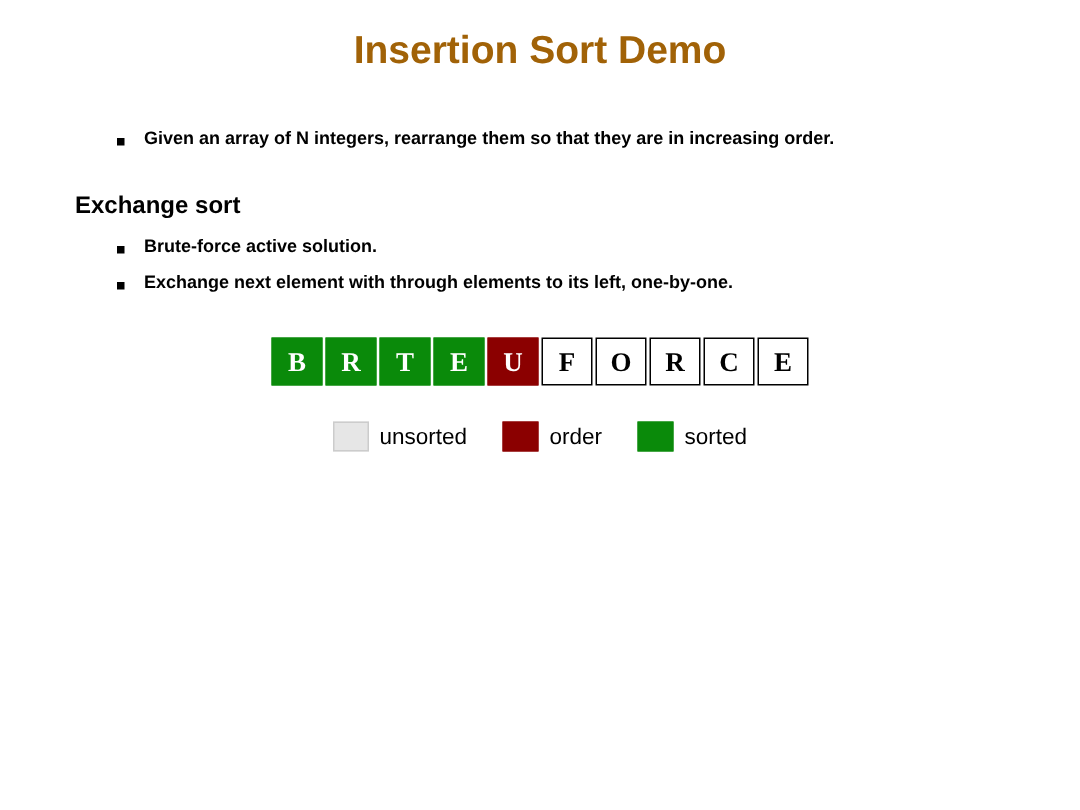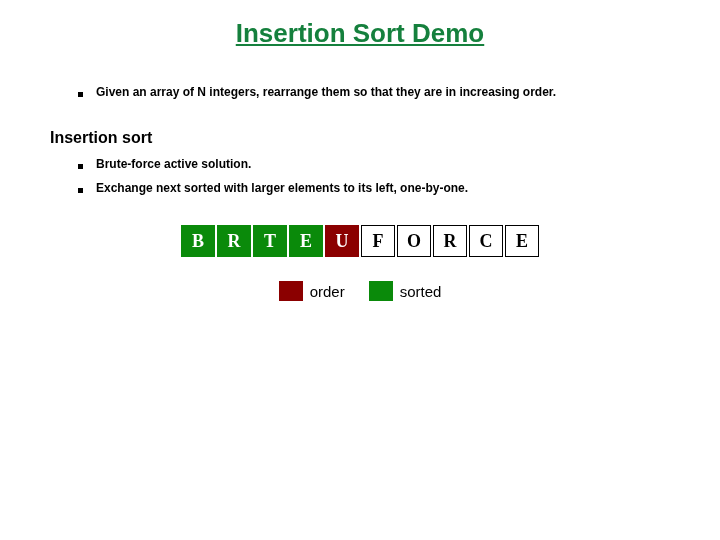--- a/index.html
+++ b/index.html
@@ -10,24 +10,23 @@
     body {
       width: 720px;
       height: 540px;
       background: #ffffff;
       font-family: Arial, Helvetica, sans-serif;
       padding: 18px 50px 20px 50px;
     }
     .title {
       font-size: 26px;
       font-weight: bold;
-      color: #15803d;
+      color: #a16207;
       text-align: center;
       margin-bottom: 34px;
-      text-decoration: underline;
     }
     .section-heading {
       font-size: 16px;
       font-weight: bold;
       color: #000;
       margin-bottom: 8px;
     }
     .bullet-list {
       list-style: none;
       margin-left: 28px;
@@ -110,42 +109,46 @@
 
 <h1 class="title">Insertion Sort Demo</h1>
 
 <div>
   <ul class="bullet-list">
     <li>Given an array of N integers, rearrange them so that they are in increasing order.</li>
   </ul>
 </div>
 
 <div>
-  <div class="section-heading">Insertion sort</div>
+  <div class="section-heading">Exchange sort</div>
   <ul class="bullet-list">
     <li>Brute-force active solution.</li>
-    <li>Exchange next sorted with larger elements to its left, one-by-one.</li>
+    <li>Exchange next element with through elements to its left, one-by-one.</li>
   </ul>
 </div>
 
 <div class="array-row">
   <div class="cell sorted">B</div>
   <div class="cell sorted">R</div>
   <div class="cell sorted">T</div>
   <div class="cell sorted">E</div>
   <div class="cell active">U</div>
   <div class="cell unsorted">F</div>
   <div class="cell unsorted">O</div>
   <div class="cell unsorted">R</div>
   <div class="cell unsorted">C</div>
   <div class="cell unsorted">E</div>
 </div>
 
 <div class="legend">
   <div class="legend-item">
+    <div class="swatch unsorted"></div>
+    <span>unsorted</span>
+  </div>
+  <div class="legend-item">
     <div class="swatch active"></div>
     <span>order</span>
   </div>
   <div class="legend-item">
     <div class="swatch sorted"></div>
     <span>sorted</span>
   </div>
 </div>
 
 </body></html>

